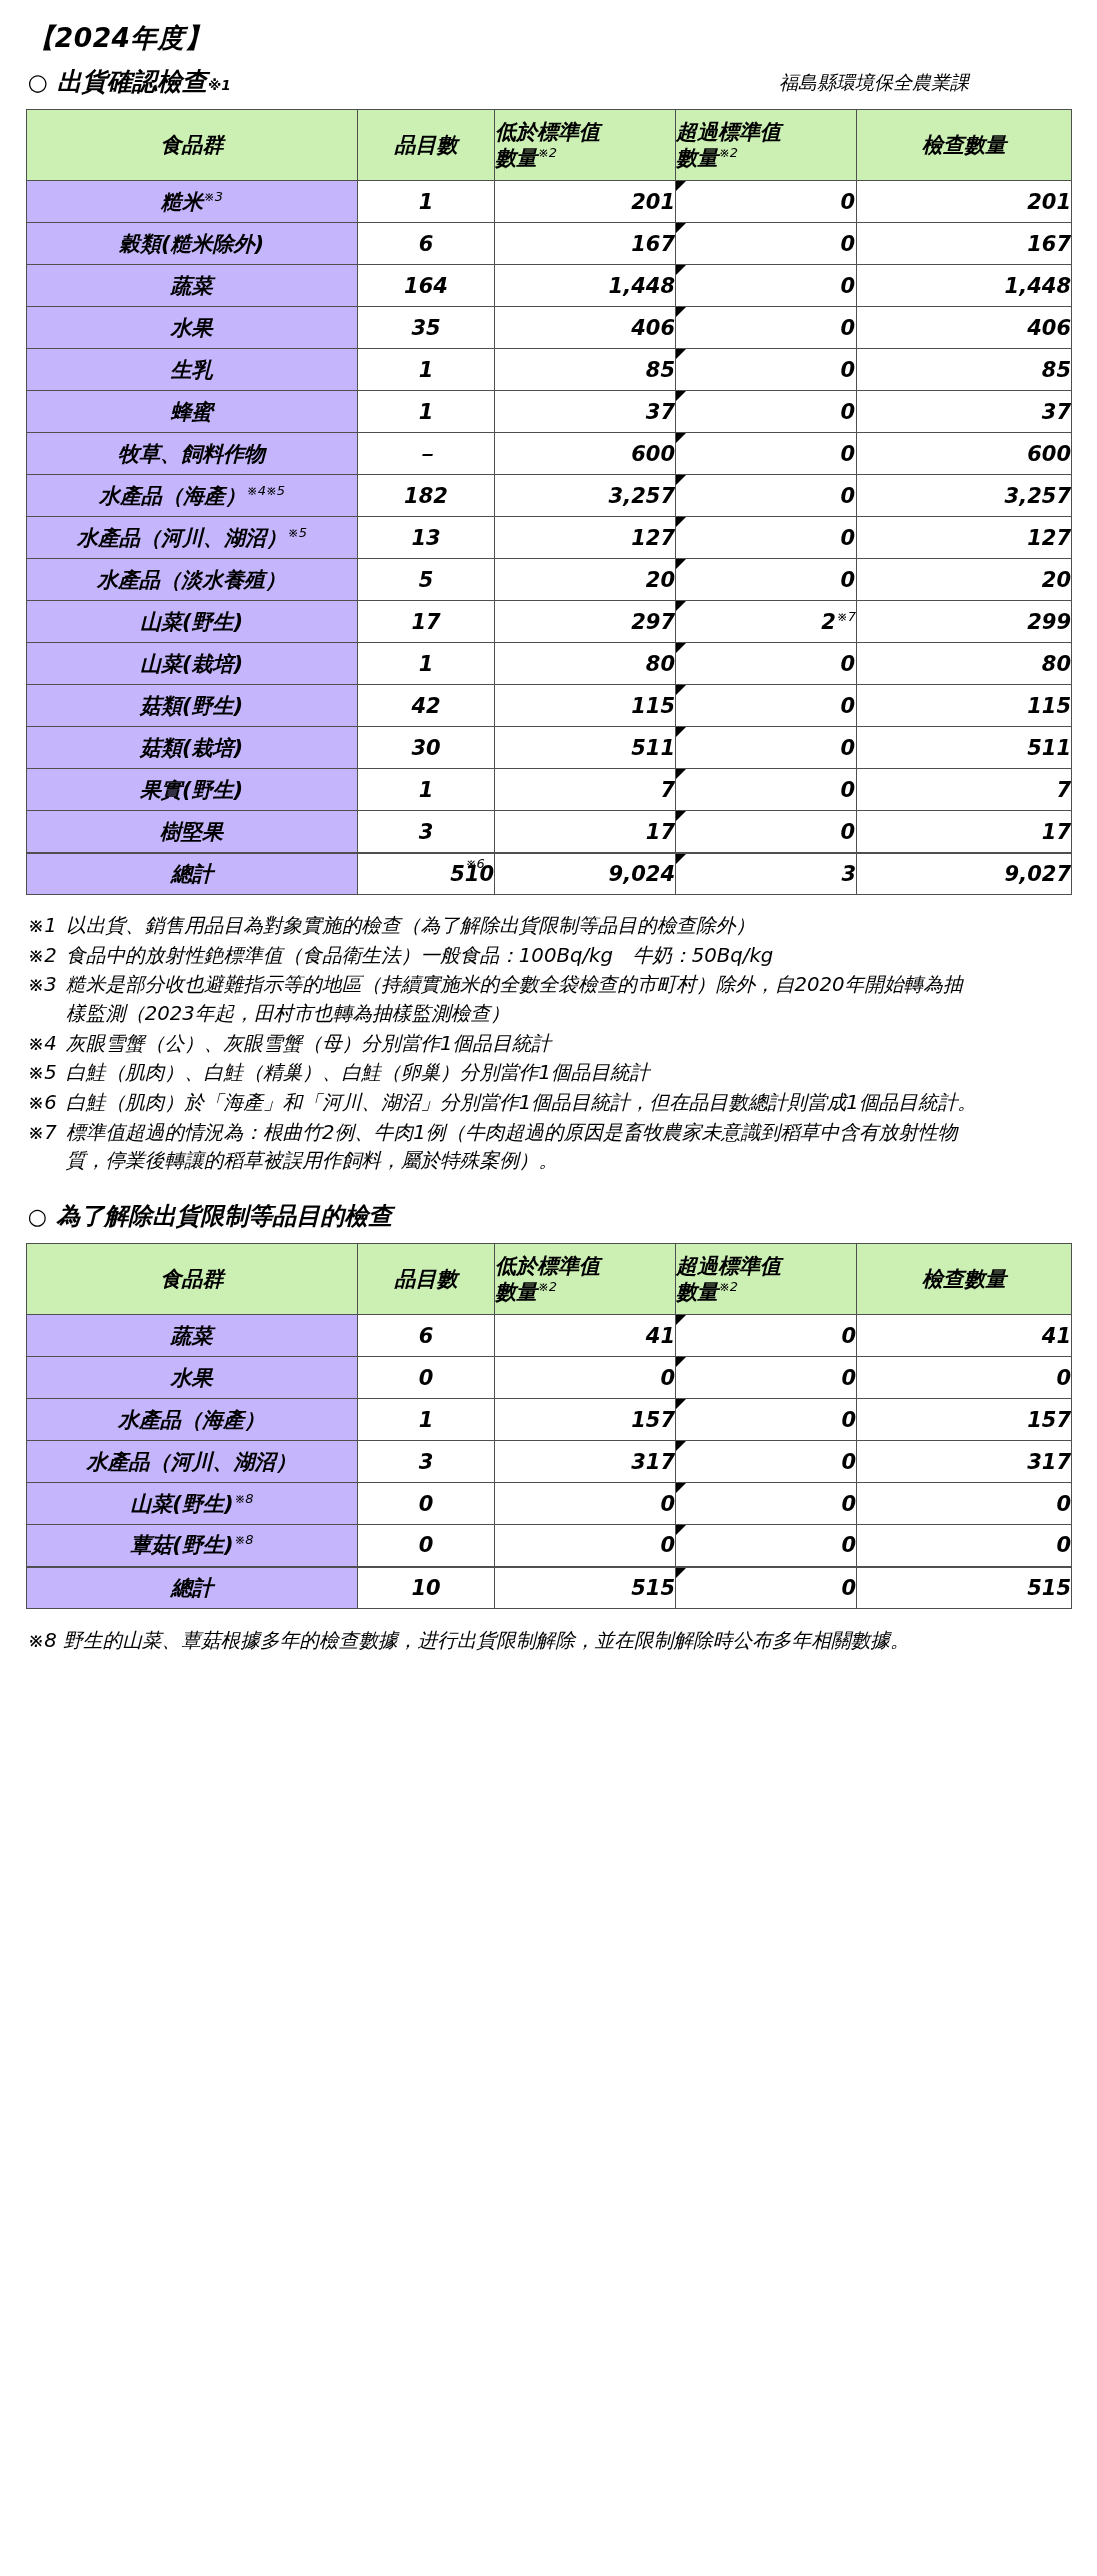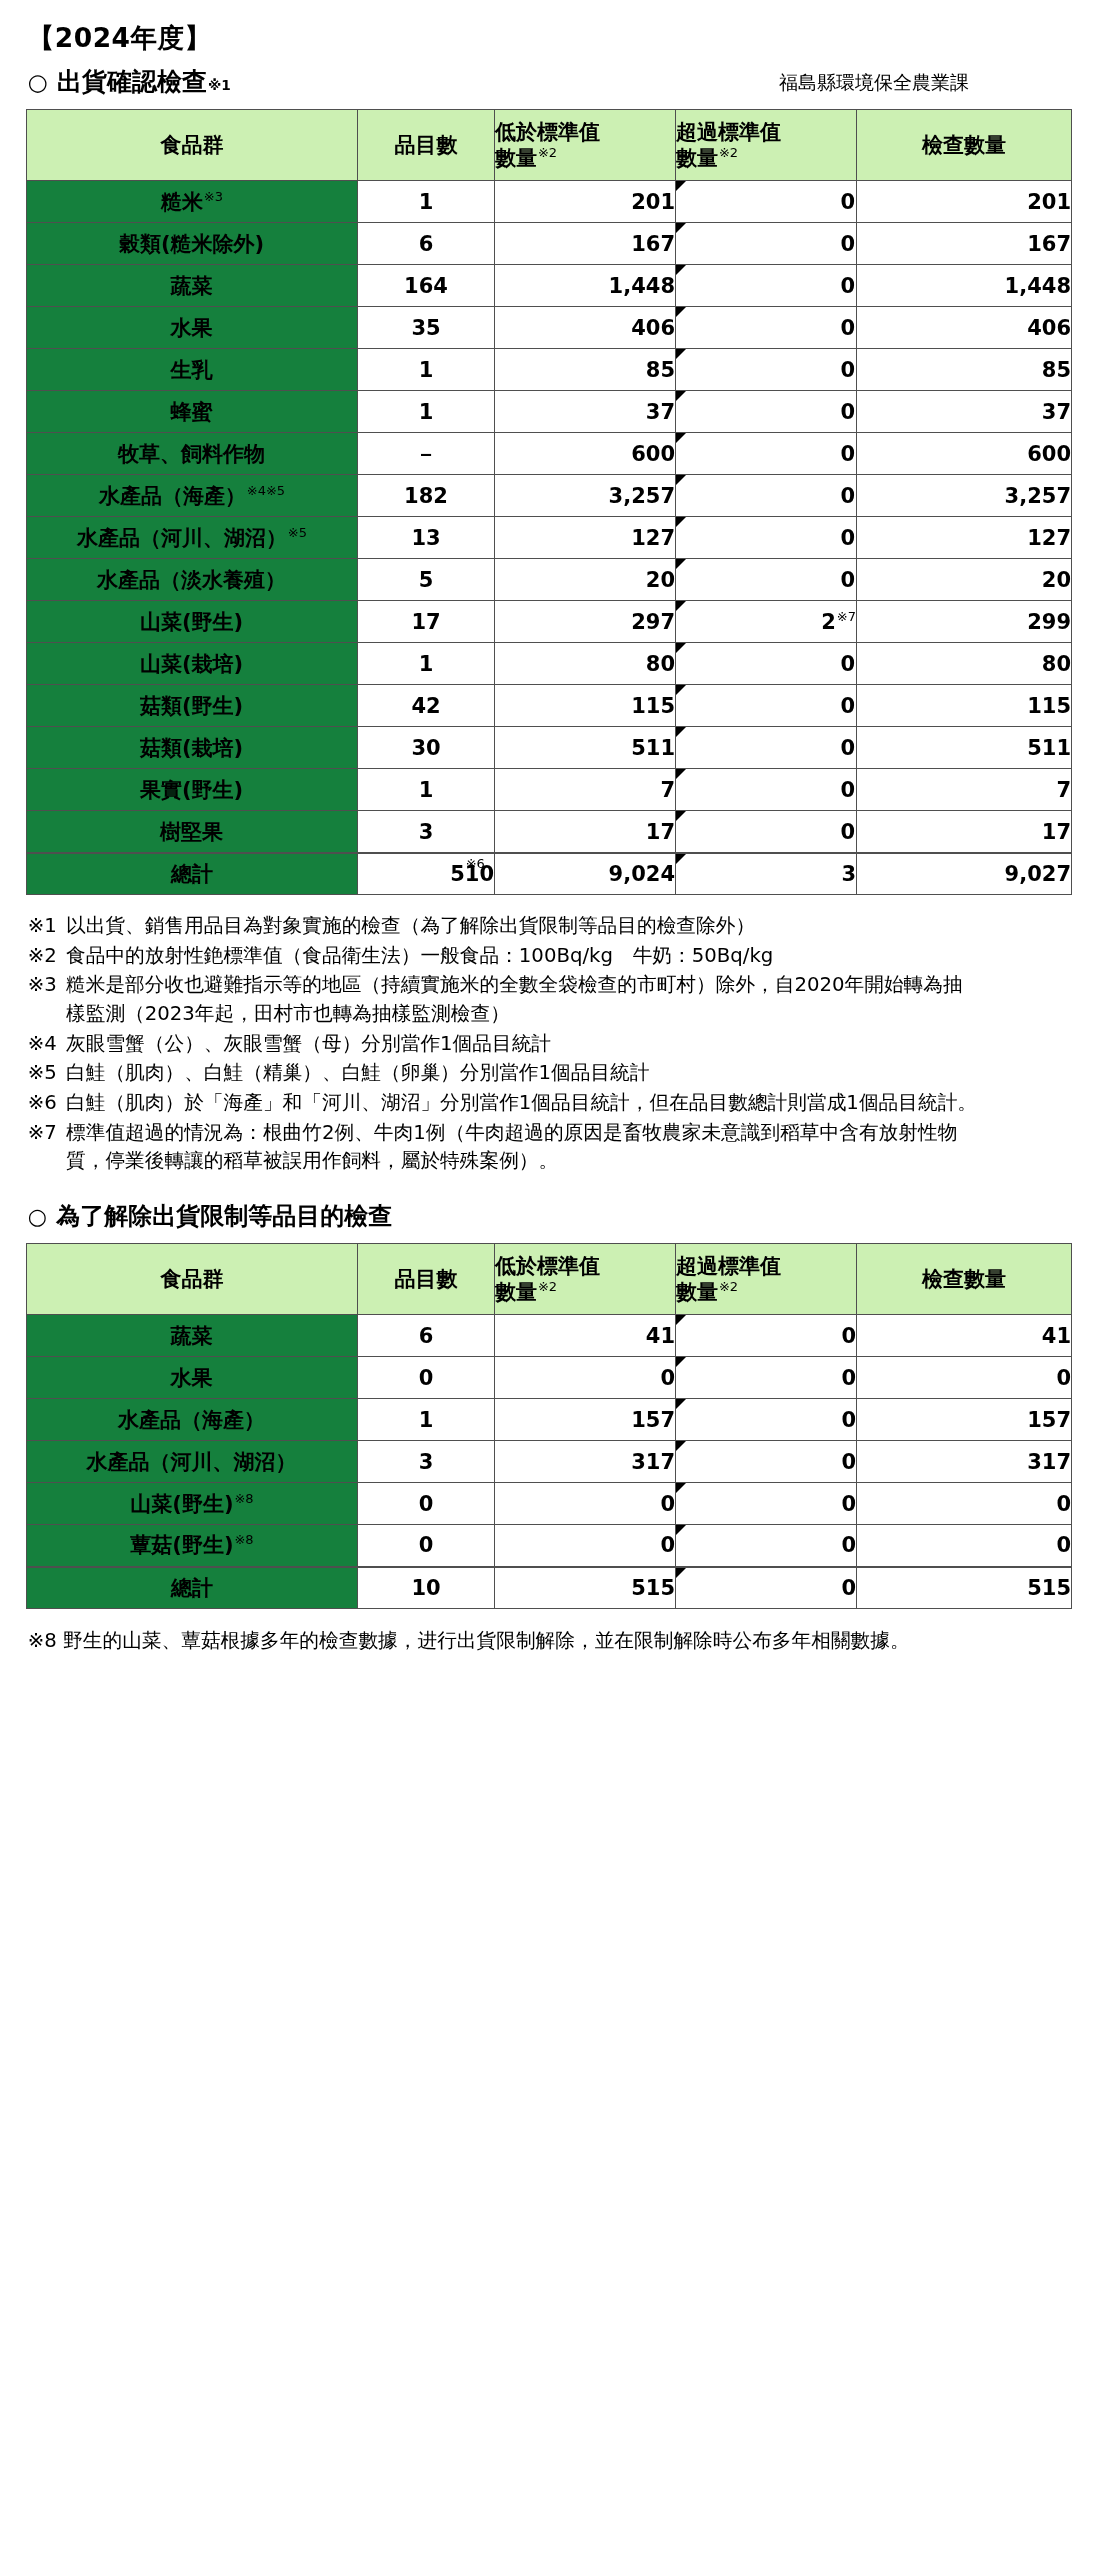--- a/index.html
+++ b/index.html
@@ -9,20 +9,21 @@
   }
   body {
     width: 1098px;
     font-family: "DejaVu Sans", "Liberation Sans", sans-serif;
     color: #000000;
     -webkit-font-smoothing: antialiased;
   }
   .page {
     width: 1006px;
     padding: 16.5px 26px 9.2px 26px;
+    font-style: italic;
   }
 
   
   .doc-title {
     font-size: 26.5px;
     font-weight: 700;
     letter-spacing: 0.5px;
     margin: 3.7px 0 9.2px 1.8px;
   }
   .section-head-row {
@@ -88,21 +89,21 @@
     height: 71px;
     text-align: center;
     font-size: 21px;
     line-height: 1.25;
   }
   table.t thead th.left-pad {
     text-align: left;
   }
   td.name {
     text-align: center;
-    background: #15803d;
+    background: #c4b5fd;
   }
   td.num {
     text-align: right;
     padding-right: 14.6px;
   }
   td.num-dash {
     text-align: center;
   }
   
   td.tick {

